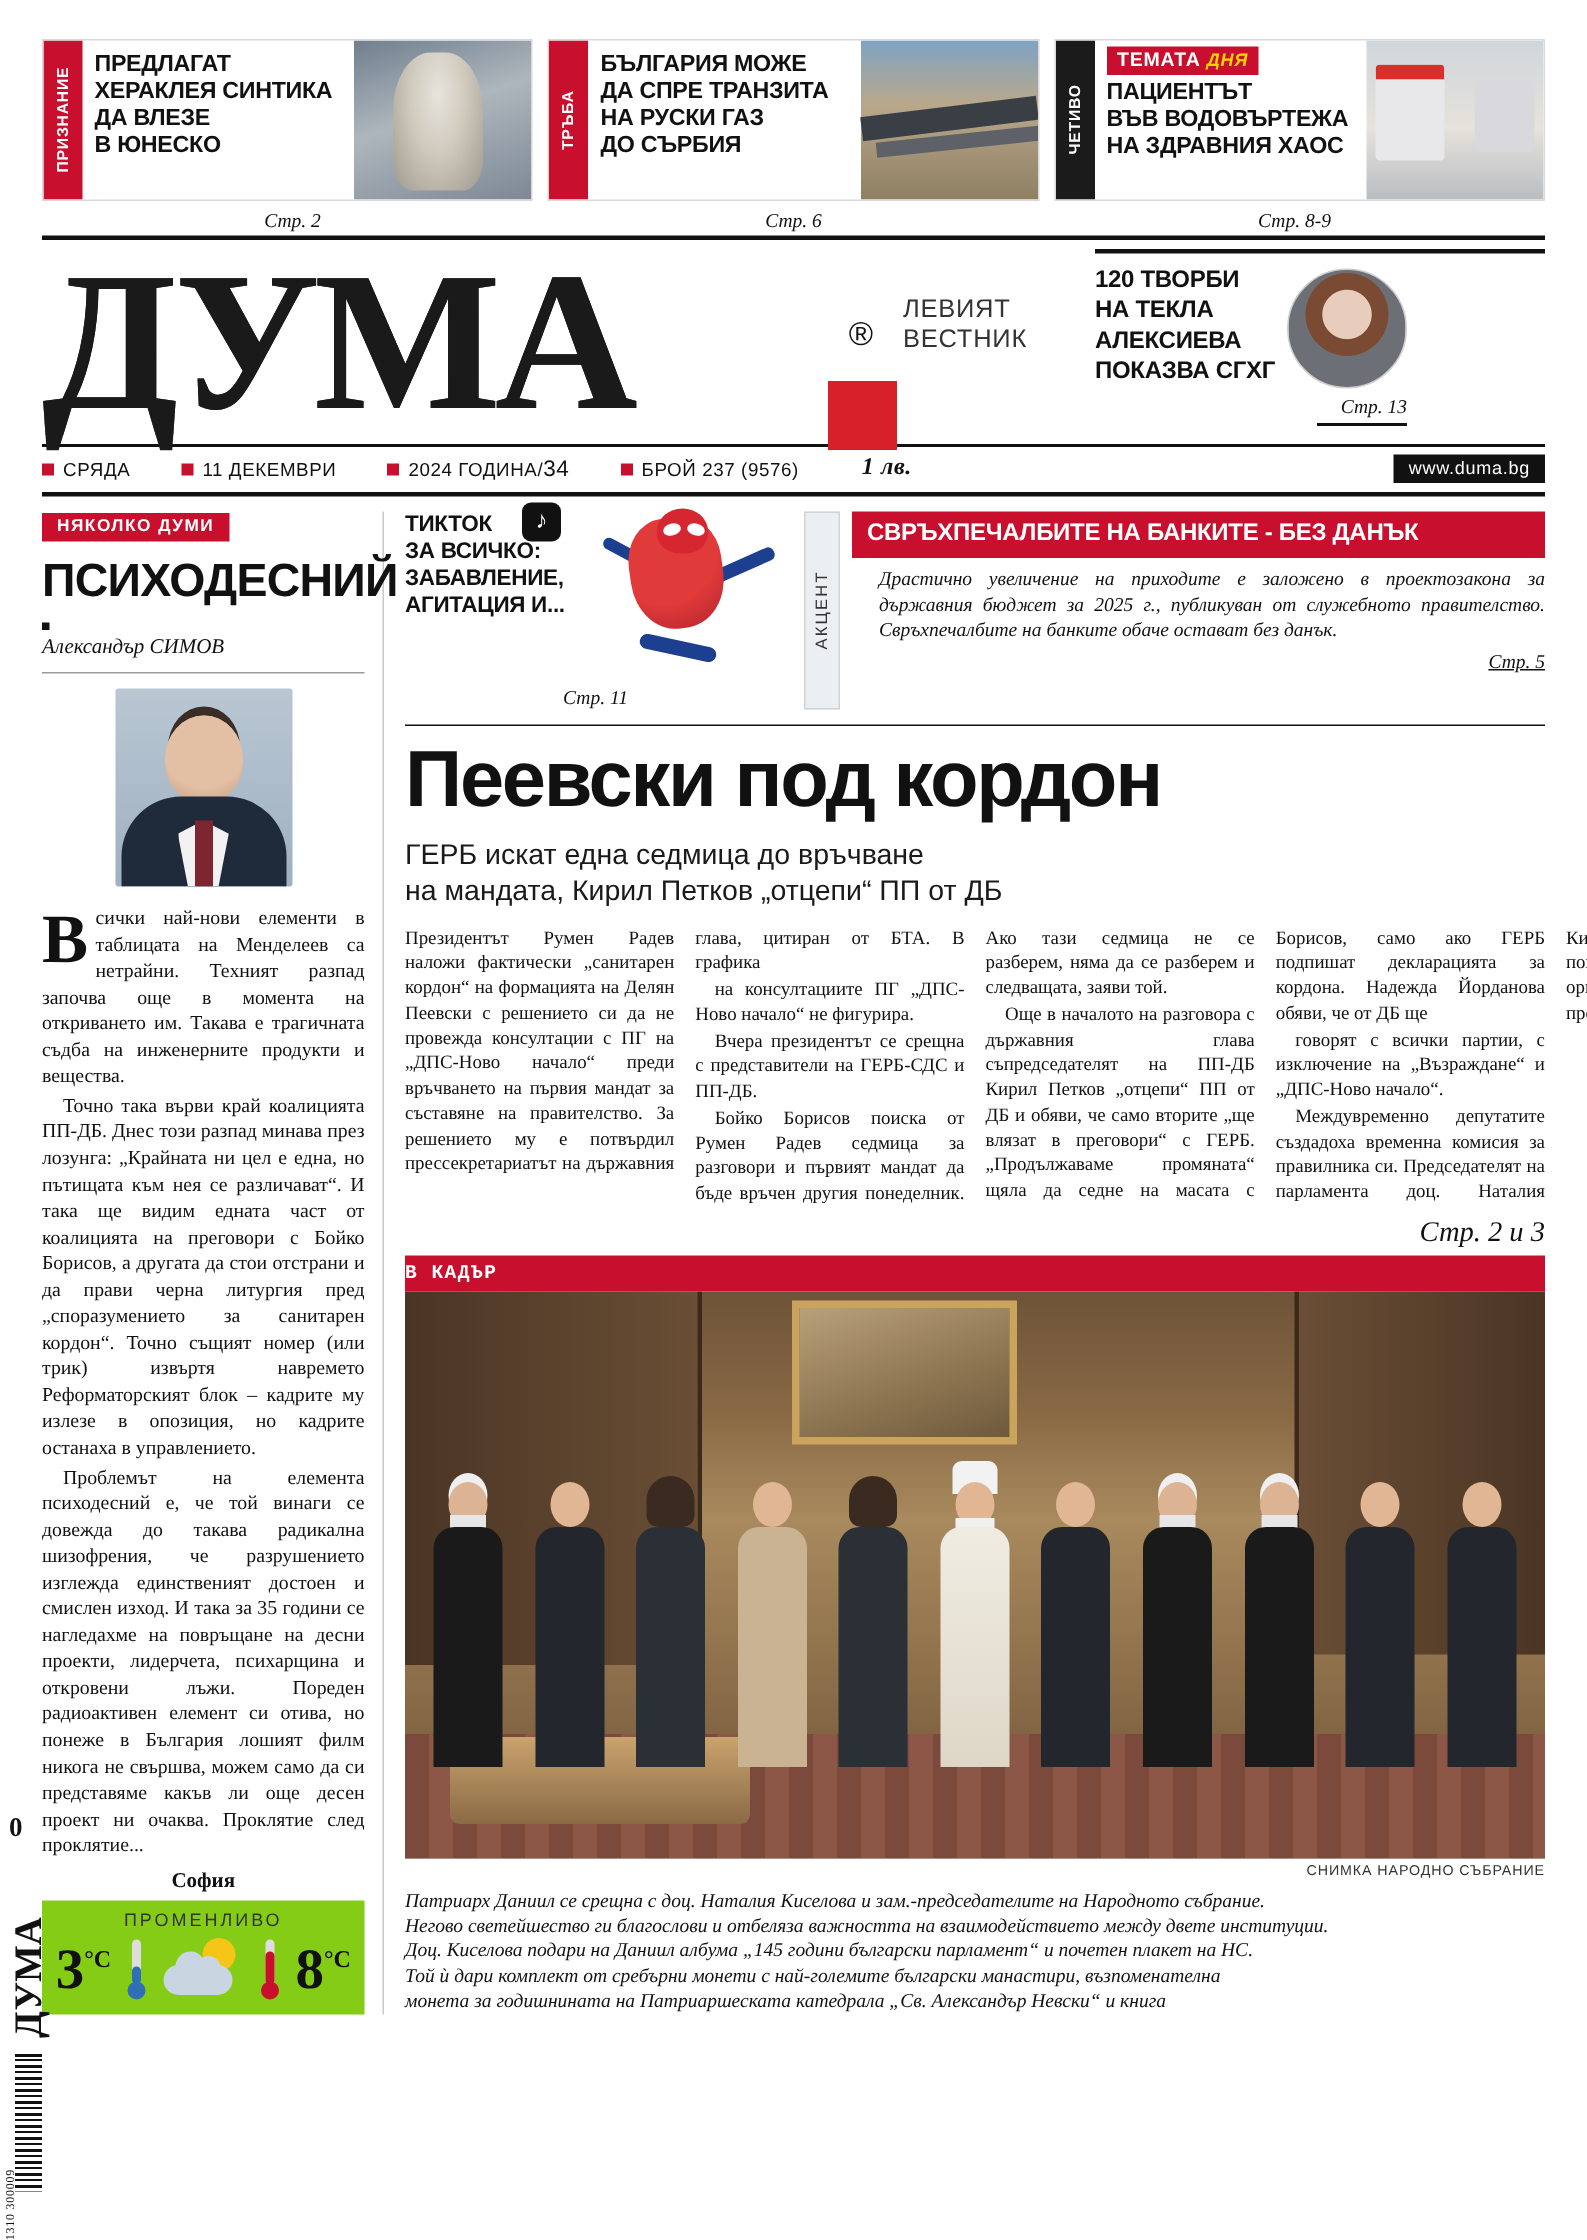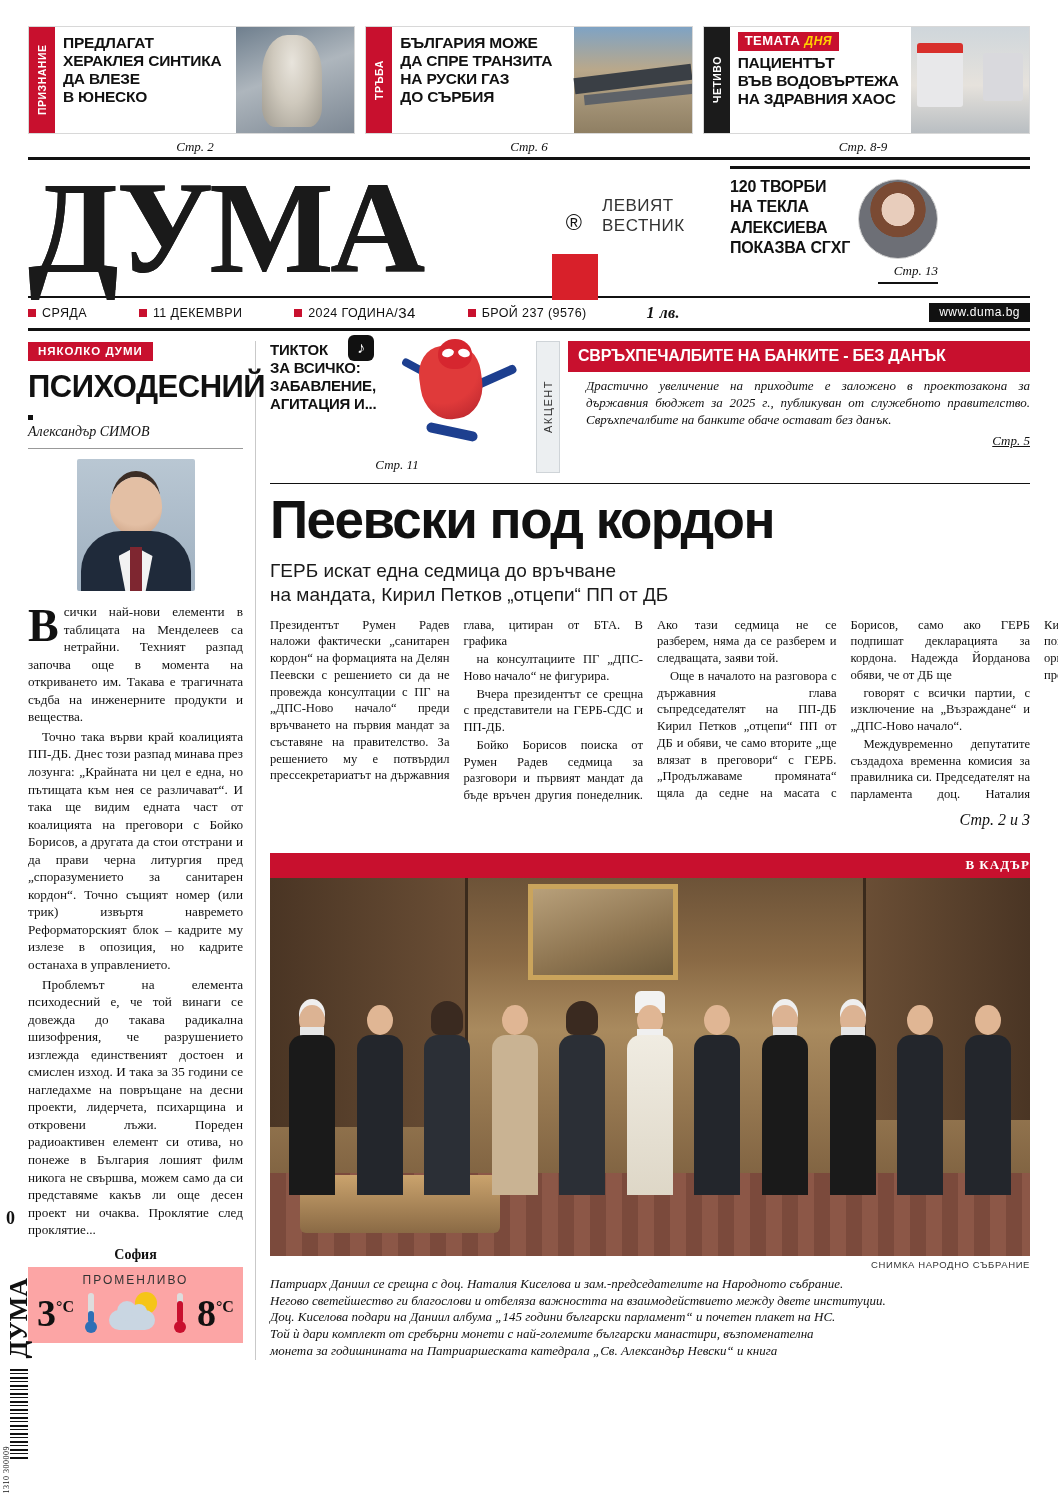--- a/index.html
+++ b/index.html
@@ -110,21 +110,21 @@
   .promo-photo {
     width:80px; height:80px; border-radius:50%; flex:none; margin-top:2px;
     background: radial-gradient(circle at 50% 38%, #e8cdbc 0 26%, #7a4a33 27% 44%, #6d6f76 45% 100%);
     border:1px solid #ccc;
   }
   .promo-page { font-style: italic; font-size: 13px; text-align:right; margin-top: 4px; }
   .promo-rule { border-top:2px solid #111; width: 60px; margin: 3px 0 0 auto; }
 
   
   .datebar {
-    display:flex; align-items:center; gap: 18px; margin-top: 6px;
+    display:flex; gap: 0; margin-top: 6px;
     border-top: 2px solid #111; border-bottom: 3px solid #111; padding: 5px 0 6px;
     font-family: "Liberation Sans", sans-serif; font-size: 12.5px; letter-spacing:.4px;
   }
   .datebar .sq { width:8px; height:8px; background:#c8102e; display:inline-block; margin-right:6px; }
   .datebar .item { margin-right: 34px; display:flex; align-items:center; }
   .datebar .price { font-family:"Liberation Serif",serif; font-size:16px; font-style:italic; font-weight:bold; margin-left: 8px;}
   .datebar .site {
     margin-left:auto; background:#111; color:#fff; padding:2px 10px 3px; font-size:12px; letter-spacing:.5px;
   }
   .year-big { font-weight: normal; font-size: 15px; }
@@ -174,21 +174,21 @@
   .body-text { font-size: 13.2px; line-height: 1.33; text-align: justify; hyphens: auto; }
   .body-text p { margin: 0 0 2px; text-indent: 14px; }
   .body-text p.first { text-indent: 0; }
   .dropcap {
     float:left; font-size: 46px; line-height: .82; font-weight: bold;
     padding: 4px 5px 0 0; font-family:"Liberation Serif",serif;
   }
 
   
   .weather-city { text-align:center; font-weight:bold; font-size:14px; margin-top: 8px;}
-  .weather-box { background:#fca5a5; padding:6px 4px 8px; margin-top:4px; }
+  .weather-box { background:#84cc16; padding:6px 4px 8px; margin-top:4px; }
   .weather-cond { text-align:center; font-family:"Liberation Sans",sans-serif; font-size:12px; letter-spacing:2px; color:#333; }
   .weather-row { display:flex; align-items:center; justify-content:space-around; margin-top:4px; }
   .temp { font-size: 38px; font-weight: bold; font-family:"Liberation Serif",serif; }
   .temp sup { font-size: 16px; }
   .thermo { width:14px; height:40px; position:relative; }
   .thermo .stem { position:absolute; left:4px; top:0; width:6px; height:30px; background:#ddd; border-radius:3px; }
   .thermo .fill { position:absolute; left:4px; bottom:10px; width:6px; background:#c8102e; border-radius:3px; }
   .thermo .bulb { position:absolute; left:1px; bottom:0; width:12px; height:12px; border-radius:50%; background:#c8102e; }
   .thermo.blue .fill, .thermo.blue .bulb { background:#2f6fb5; }
   .sun-cloud { position:relative; width:54px; height:42px; }
@@ -255,27 +255,27 @@
     font-family:"Liberation Sans",sans-serif; font-size: 19px; line-height:1.25;
     margin: 12px 0 10px; color:#1a1a1a;
   }
   .cols4 {
     column-count: 4; column-gap: 14px; column-rule: none;
     font-size: 12.6px; line-height: 1.33; text-align: justify; hyphens:auto;
     height: 192px;
   }
   .cols4 p { margin: 0 0 1px; text-indent: 13px; }
   .cols4 p.first { text-indent: 0; }
-  .page-ref { font-style: italic; font-size: 16px; text-align: right; margin-top: 2px; }
+  .page-ref { font-style: italic; font-size: 19px; text-align: right; margin-top: 2px; }
 
   
   .kadar-bar {
-    background:#c8102e; color:#fff; text-align:right;
-    font-family:Liberation Serif, serif; font-weight:bold; font-size:13px;
-    letter-spacing:1px; padding: 4px 0 5px; margin-top: 24px;
+    background:#c8102e; color:#fff; text-align:left;
+    font-family:Liberation Mono, monospace; font-weight:bold; font-size:13px;
+    letter-spacing:1px; padding: 4px 0 5px; margin-top: 4px;
   }
   .photo-main {
     height: 378px; position: relative; overflow: hidden;
     background: linear-gradient(180deg,#6d5338 0%, #8a6a45 22%, #a98a5e 40%, #6b4f33 100%);
   }
   .photo-main .wallart {
     position:absolute; left: 34%; top: 6px; width: 150px; height: 96px;
     background: linear-gradient(160deg,#b8a07a,#8d7450 60%,#6d5a3c);
     border: 5px solid #caa45c;
   }

